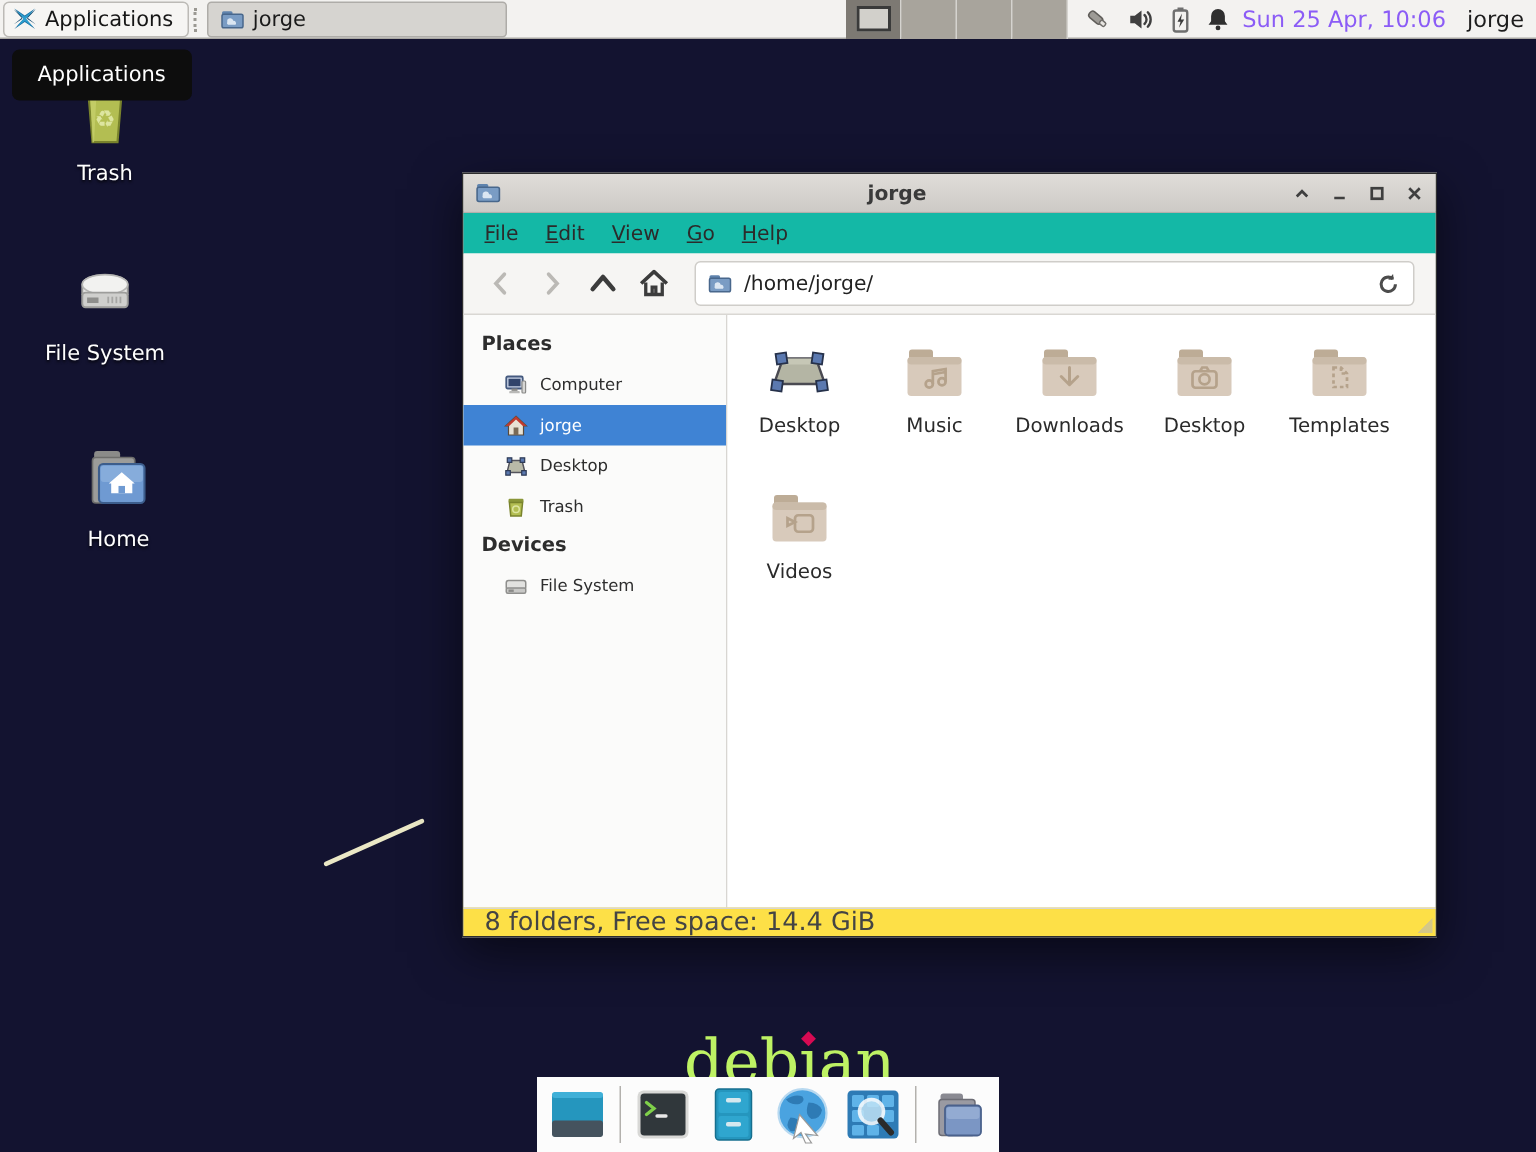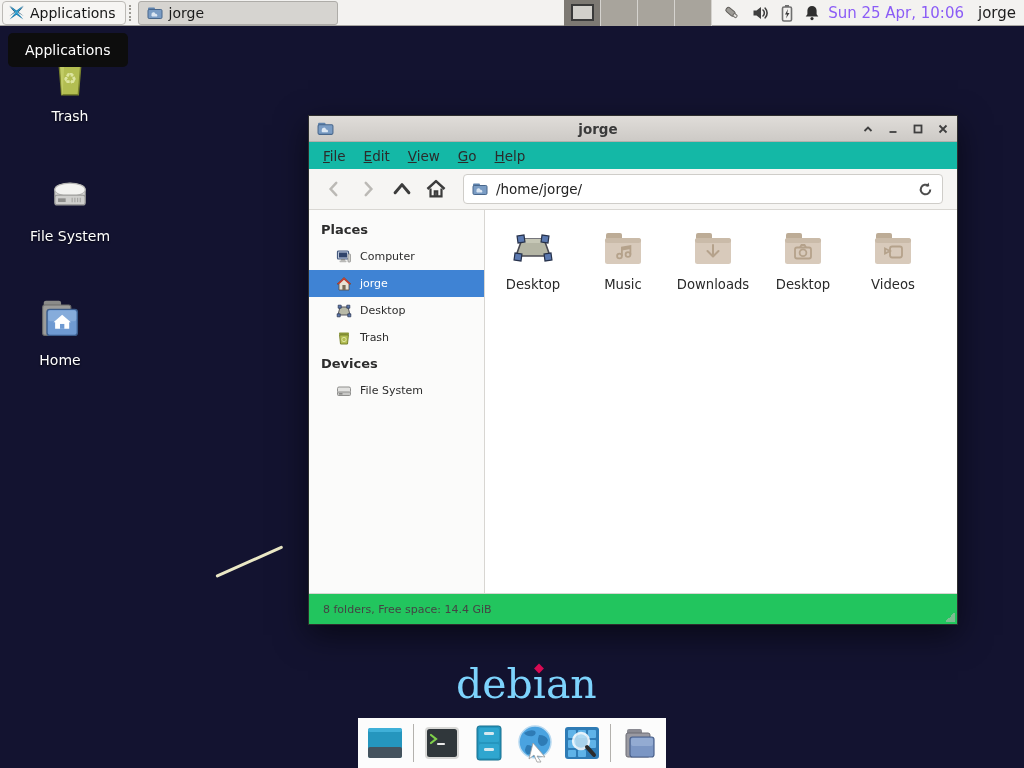--- a/index.html
+++ b/index.html
@@ -32,21 +32,21 @@
   
   .tooltip { position:absolute; left:8px; top:33px; background:#0d0d0d; border-radius:5px;
              padding:9px 17px; font-size:14px; color:#ffffff; z-index:40; }
 
   
   .desk-icon { position:absolute; width:110px; display:flex; flex-direction:column;
                align-items:center; gap:8px; }
   .desk-icon .lbl { font-size:14px; color:#ffffff; text-shadow:0 1px 2px rgba(0,0,0,.85); }
   #desk-trash { left:15px; top:50px; }
   #desk-fs    { left:15px; top:168px; }
-  #desk-home  { left:5px; top:292px; }
+  #desk-home  { left:24px; top:292px; }
 
   
   .trail { position:absolute; left:216px; top:575px; width:73px; height:3px;
            background:#ebe8c6; border-radius:2px; transform:rotate(-24deg);
            transform-origin:left center; }
 
   
   .window { position:absolute; left:308px; top:115px; width:650px; height:510px;
             background:#f6f5f3; border:1px solid #2e2e2e; box-shadow:0 10px 30px rgba(0,0,0,.55);
             display:flex; flex-direction:column; }
@@ -67,29 +67,29 @@
   .sidebar { width:176px; background:#fbfbfa; border-right:1px solid #d8d6d2; padding-top:7px; }
   .side-header { padding:5px 12px 6px 12px; font-size:13px; font-weight:bold; color:#2d2d2d; }
   .side-item { height:27px; display:flex; align-items:center; gap:8px; padding-left:27px;
                font-size:11px; color:#2d2d2d; }
   .side-item.selected { background:#3f83d4; color:#ffffff; }
   .content { flex:1; background:#ffffff; padding:14px 0 0 3px; }
   .folder-grid { display:grid; grid-template-columns:repeat(5,90px); grid-auto-rows:97px;
                  justify-items:center; }
   .fitem { width:90px; display:flex; flex-direction:column; align-items:center; }
   .fitem .lbl { margin-top:5px; font-size:13.2px; color:#2a2a2a; white-space:nowrap; }
-  .statusbar { height:31px; background:#22c55e; border-top:1px solid #d8d6d2;
-               display:flex; align-items:center; padding-left:14px; font-size:11px; color:#444444;
+  .statusbar { height:19px; background:#fde047; border-top:1px solid #d8d6d2;
+               display:flex; align-items:center; padding-left:14px; font-size:17px; color:#444444;
                position:relative; }
   .resize-grip { position:absolute; right:2px; bottom:2px; width:10px; height:10px;
                  background:linear-gradient(135deg,transparent 50%,#b9b7b3 50%); opacity:.6; }
 
   
-  .logo { position:absolute; left:456px; top:660px; font-family:"DejaVu Serif","Liberation Serif",serif;
-          font-size:41px; color:#7dd3fc; letter-spacing:0px; }
+  .logo { position:absolute; left:456px; top:684px; font-family:"DejaVu Serif","Liberation Serif",serif;
+          font-size:41px; color:#bef264; letter-spacing:0px; }
   .logo .logo-i { position:relative; }
   .logo .logo-i::after { content:""; position:absolute; left:50%; top:5px; width:7px; height:7px;
           background:#d70a53; transform:translateX(-50%) rotate(45deg); }
 
   
   .dock { position:absolute; left:358px; top:718px; width:308px; height:50px; background:#fcfcfc;
           display:flex; align-items:center; padding:0 7px; gap:7px; }
   .dock-sep { width:1px; height:38px; background:#b3b1ad; margin:0 2px; }
   .dock-item { width:40px; height:40px; display:flex; align-items:center; justify-content:center; }
 </style>
@@ -362,20 +362,29 @@
             <g stroke="#b5a28b" stroke-width="1.8" fill="none">
               <rect x="16" y="23.5" width="16" height="11" rx="2"></rect>
               <path d="M21 23.5 L22.5 21 h3 L27 23.5"></path>
               <circle cx="24" cy="28.8" r="3.4"></circle>
             </g>
           </svg>
           <div class="lbl">Desktop</div>
         </div>
 
 
+        <div class="fitem">
+          <svg width="48" height="48" viewBox="0 0 48 48">
+            <rect x="7" y="9" width="16" height="10" rx="2" fill="#bdac96"></rect>
+            <rect x="6" y="14" width="36" height="26" rx="2.5" fill="#d8cabb"></rect>
+            <rect x="6" y="14" width="36" height="5" rx="2.5" fill="#cabba9"></rect>
+            <path d="M20 21 h5 l4 4 v9 h-9 z M25 21 v4 h4" fill="none" stroke="#b5a28b" stroke-width="1.8" stroke-dasharray="2.4 2"></path>
+          </svg>
+          <div class="lbl">Templates</div>
+        </div>
 
         <div class="fitem">
           <svg width="48" height="48" viewBox="0 0 48 48">
             <rect x="7" y="9" width="16" height="10" rx="2" fill="#bdac96"></rect>
             <rect x="6" y="14" width="36" height="26" rx="2.5" fill="#d8cabb"></rect>
             <rect x="6" y="14" width="36" height="5" rx="2.5" fill="#cabba9"></rect>
             <g stroke="#b5a28b" stroke-width="1.8" fill="none">
               <rect x="21" y="22.5" width="12" height="11" rx="2.2"></rect>
               <path d="M16 24.5 L21 27 L16 29.5 Z"></path>
             </g>

